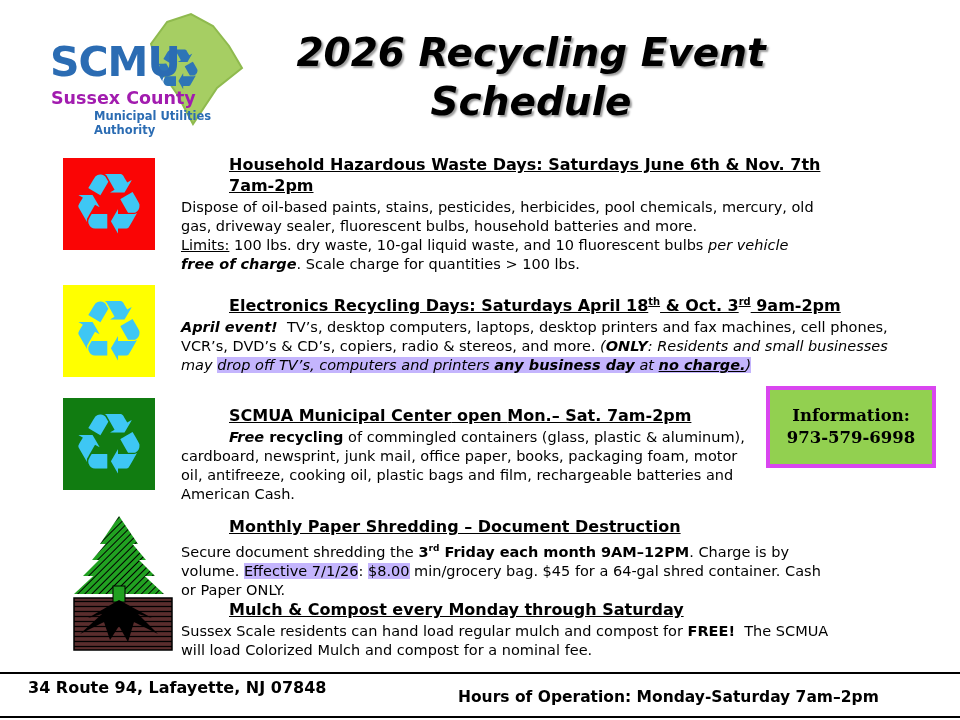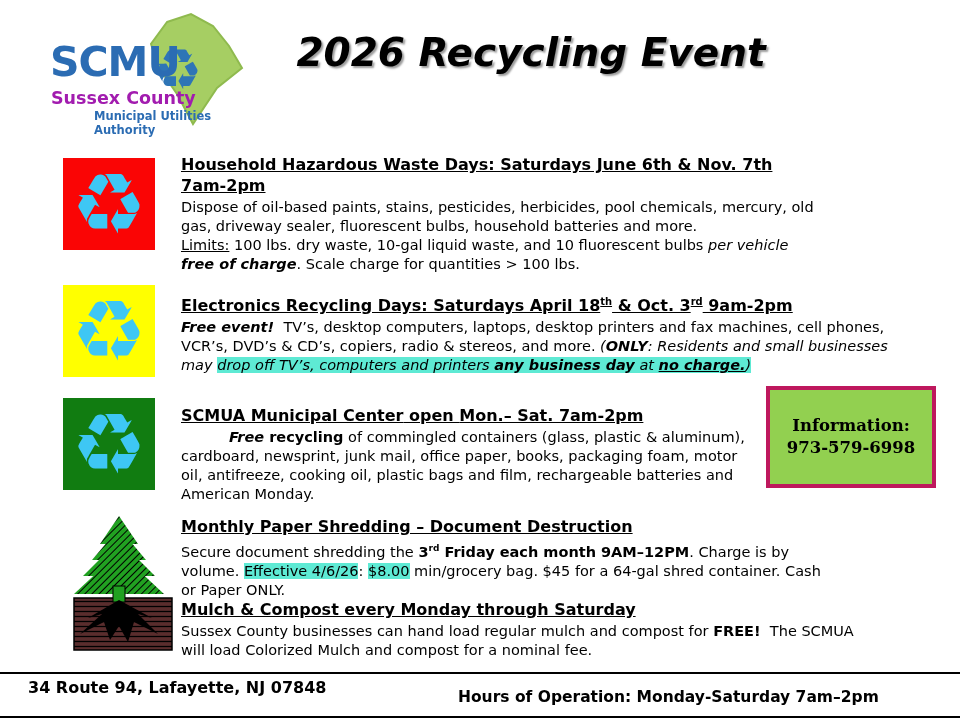--- a/index.html
+++ b/index.html
@@ -25,38 +25,38 @@
   .title{
     left:248px;top:28px;width:566px;
     text-align:center;
     font-size:39px;line-height:49px;
     font-weight:bold;font-style:italic;
     text-shadow:2px 2px 2px #9c9c9c;
   }
 
   
   .sec-text{left:181px;width:778px;}
-  .sec-heading{font-size:16px;line-height:21px;font-weight:bold;}
+  .sec-heading{font-size:16px;line-height:21px;font-weight:bold;margin-left:48px;}
   .sec-body{font-size:14.5px;line-height:19px;margin-top:2px;}
-  .hl{background:#5eead4;}
+  .hl{background:#c4b5fd;}
 
   .icon-square{
     width:92px;height:92px;left:63px;
     display:flex;align-items:center;justify-content:center;
   }
   .icon-square span{font-size:84px;line-height:84px;color:#3EC7F4;}
   .icon-red{background:#FA0505;top:158px;}
   .icon-yellow{background:#FFFF00;top:285px;}
   .icon-green{background:#117C11;top:398px;}
   .icon-tree{left:58px;top:514px;width:122px;height:140px;}
 
   
   .info-box{
-    left:766px;top:386px;width:170px;height:102px;
-    background:#92D050;border:4px solid #be185d;
+    left:766px;top:386px;width:170px;height:82px;
+    background:#92D050;border:4px solid #d946ef;
     box-sizing:border-box;
     display:flex;flex-direction:column;justify-content:center;
     text-align:center;
     font-family:"DejaVu Serif","Liberation Serif",serif;
     font-weight:bold;font-size:16.5px;line-height:22px;
   }
   .info-box a{color:#1E7145;text-decoration:underline;font-weight:bold;}
 
   
   .footer-rule-top{left:0;top:672px;width:960px;height:2px;background:#000;}
@@ -72,20 +72,21 @@
     <polygon points="38,10 62,2 84,14 100,34 113,56 88,76 64,112 48,82 30,56 22,32" fill="#A6CE63" stroke="#8FBA4E" stroke-width="2"></polygon>
   </svg>
   <div class="logo-recycle">♻</div>
   <div class="logo-acronym">SCMU</div>
   <div class="logo-l1">Sussex County</div>
   <div class="logo-l2">Municipal Utilities Authority</div>
 </div>
 
 <div class="abs title">
   <div>2026 Recycling Event</div>
+  <div>Schedule</div>
 </div>
 
 <div class="abs icon-square icon-red">
   <span>♻</span>
 </div>
 <div class="abs icon-square icon-yellow">
   <span>♻</span>
 </div>
 <div class="abs icon-square icon-green">
   <span>♻</span>
@@ -122,55 +123,55 @@
       <div><span style="text-decoration: underline;">Limits:</span><span> 100 lbs. dry waste, 10-gal liquid waste, and 10 fluorescent bulbs </span><span style="font-style: italic;">per vehicle</span></div>
       <div><span style="font-weight: bold; font-style: italic;">free of charge</span><span>. Scale charge for quantities &gt; 100 lbs.</span></div>
     </div>
 </div>
 
 <div class="abs sec-text" style="top:291px">
   <div class="sec-heading">
       <div><span style="font-weight: bold; text-decoration: underline;">Electronics Recycling Days: Saturdays April 18</span><span style="font-weight: bold; text-decoration: underline; vertical-align: super; font-size: 0.62em;">th</span><span style="font-weight: bold; text-decoration: underline;"> &amp; Oct. 3</span><span style="font-weight: bold; text-decoration: underline; vertical-align: super; font-size: 0.62em;">rd</span><span style="font-weight: bold; text-decoration: underline;"> 9am-2pm</span></div>
     </div>
   <div class="sec-body">
-      <div><span style="font-weight: bold; font-style: italic;">Free event!</span><span>&nbsp; TV’s, desktop computers, laptops, desktop printers and fax machines, cell phones,</span></div>
+      <div><span style="font-weight: bold; font-style: italic;">April event!</span><span>&nbsp; TV’s, desktop computers, laptops, desktop printers and fax machines, cell phones,</span></div>
       <div><span>VCR’s, DVD’s &amp; CD’s, copiers, radio &amp; stereos, and more. </span><span style="font-style: italic;">(</span><span style="font-weight: bold; font-style: italic;">ONLY</span><span style="font-style: italic;">: Residents and small businesses</span></div>
       <div><span style="font-style: italic;">may </span><span class="hl" style="font-style: italic;">drop off TV’s, computers and printers </span><span class="hl" style="font-weight: bold; font-style: italic;">any business day</span><span class="hl" style="font-style: italic;"> at </span><span class="hl" style="font-weight: bold; font-style: italic; text-decoration: underline;">no charge.</span><span class="hl" style="font-style: italic;">)</span></div>
     </div>
 </div>
 
 <div class="abs sec-text" style="top:405px;width:575px">
   <div class="sec-heading">
       <div><span style="font-weight: bold; text-decoration: underline;">SCMUA Municipal Center</span><span style="text-decoration: underline;"> open </span><span style="font-weight: bold; text-decoration: underline;">Mon.– Sat. 7am-2pm</span></div>
     </div>
   <div class="sec-body">
       <div><span style="font-weight: bold; font-style: italic; margin-left: 48px;">Free</span><span style="font-weight: bold;"> recycling</span><span> of commingled containers (glass, plastic &amp; aluminum),</span></div>
       <div><span>cardboard, newsprint, junk mail, office paper, books, packaging foam, motor</span></div>
       <div><span>oil, antifreeze, cooking oil, plastic bags and film, rechargeable batteries and</span></div>
-      <div><span>American Monday.</span></div>
+      <div><span>American Cash.</span></div>
     </div>
 </div>
 
 <div class="abs sec-text" style="top:516px">
   <div class="sec-heading">
       <div><span style="font-weight: bold; text-decoration: underline;">Monthly Paper Shredding – Document Destruction</span></div>
     </div>
   <div class="sec-body">
       <div><span>Secure document shredding the </span><span style="font-weight: bold;">3</span><span style="font-weight: bold; vertical-align: super; font-size: 0.62em;">rd</span><span style="font-weight: bold;"> Friday each month 9AM–12PM</span><span>. Charge is by</span></div>
-      <div><span>volume. </span><span class="hl">Effective 4/6/26</span><span>: </span><span class="hl">$8.00</span><span> min/grocery bag. $45 for a 64-gal shred container. Cash</span></div>
+      <div><span>volume. </span><span class="hl">Effective 7/1/26</span><span>: </span><span class="hl">$8.00</span><span> min/grocery bag. $45 for a 64-gal shred container. Cash</span></div>
       <div><span>or Paper ONLY.</span></div>
     </div>
 </div>
 
 <div class="abs sec-text" style="top:599px">
   <div class="sec-heading">
       <div><span style="font-weight: bold; text-decoration: underline;">Mulch &amp; Compost every Monday through Saturday</span></div>
     </div>
   <div class="sec-body">
-      <div><span>Sussex County businesses can hand load regular mulch and compost for </span><span style="font-weight: bold;">FREE!</span><span>&nbsp; The SCMUA</span></div>
+      <div><span>Sussex Scale residents can hand load regular mulch and compost for </span><span style="font-weight: bold;">FREE!</span><span>&nbsp; The SCMUA</span></div>
       <div><span>will load Colorized Mulch and compost for a nominal fee.</span></div>
     </div>
 </div>
 
 <div class="abs info-box">
   <div>Information:</div>
   <div>973-579-6998</div>
 </div>
 
 <div class="abs footer-rule-top"></div>

